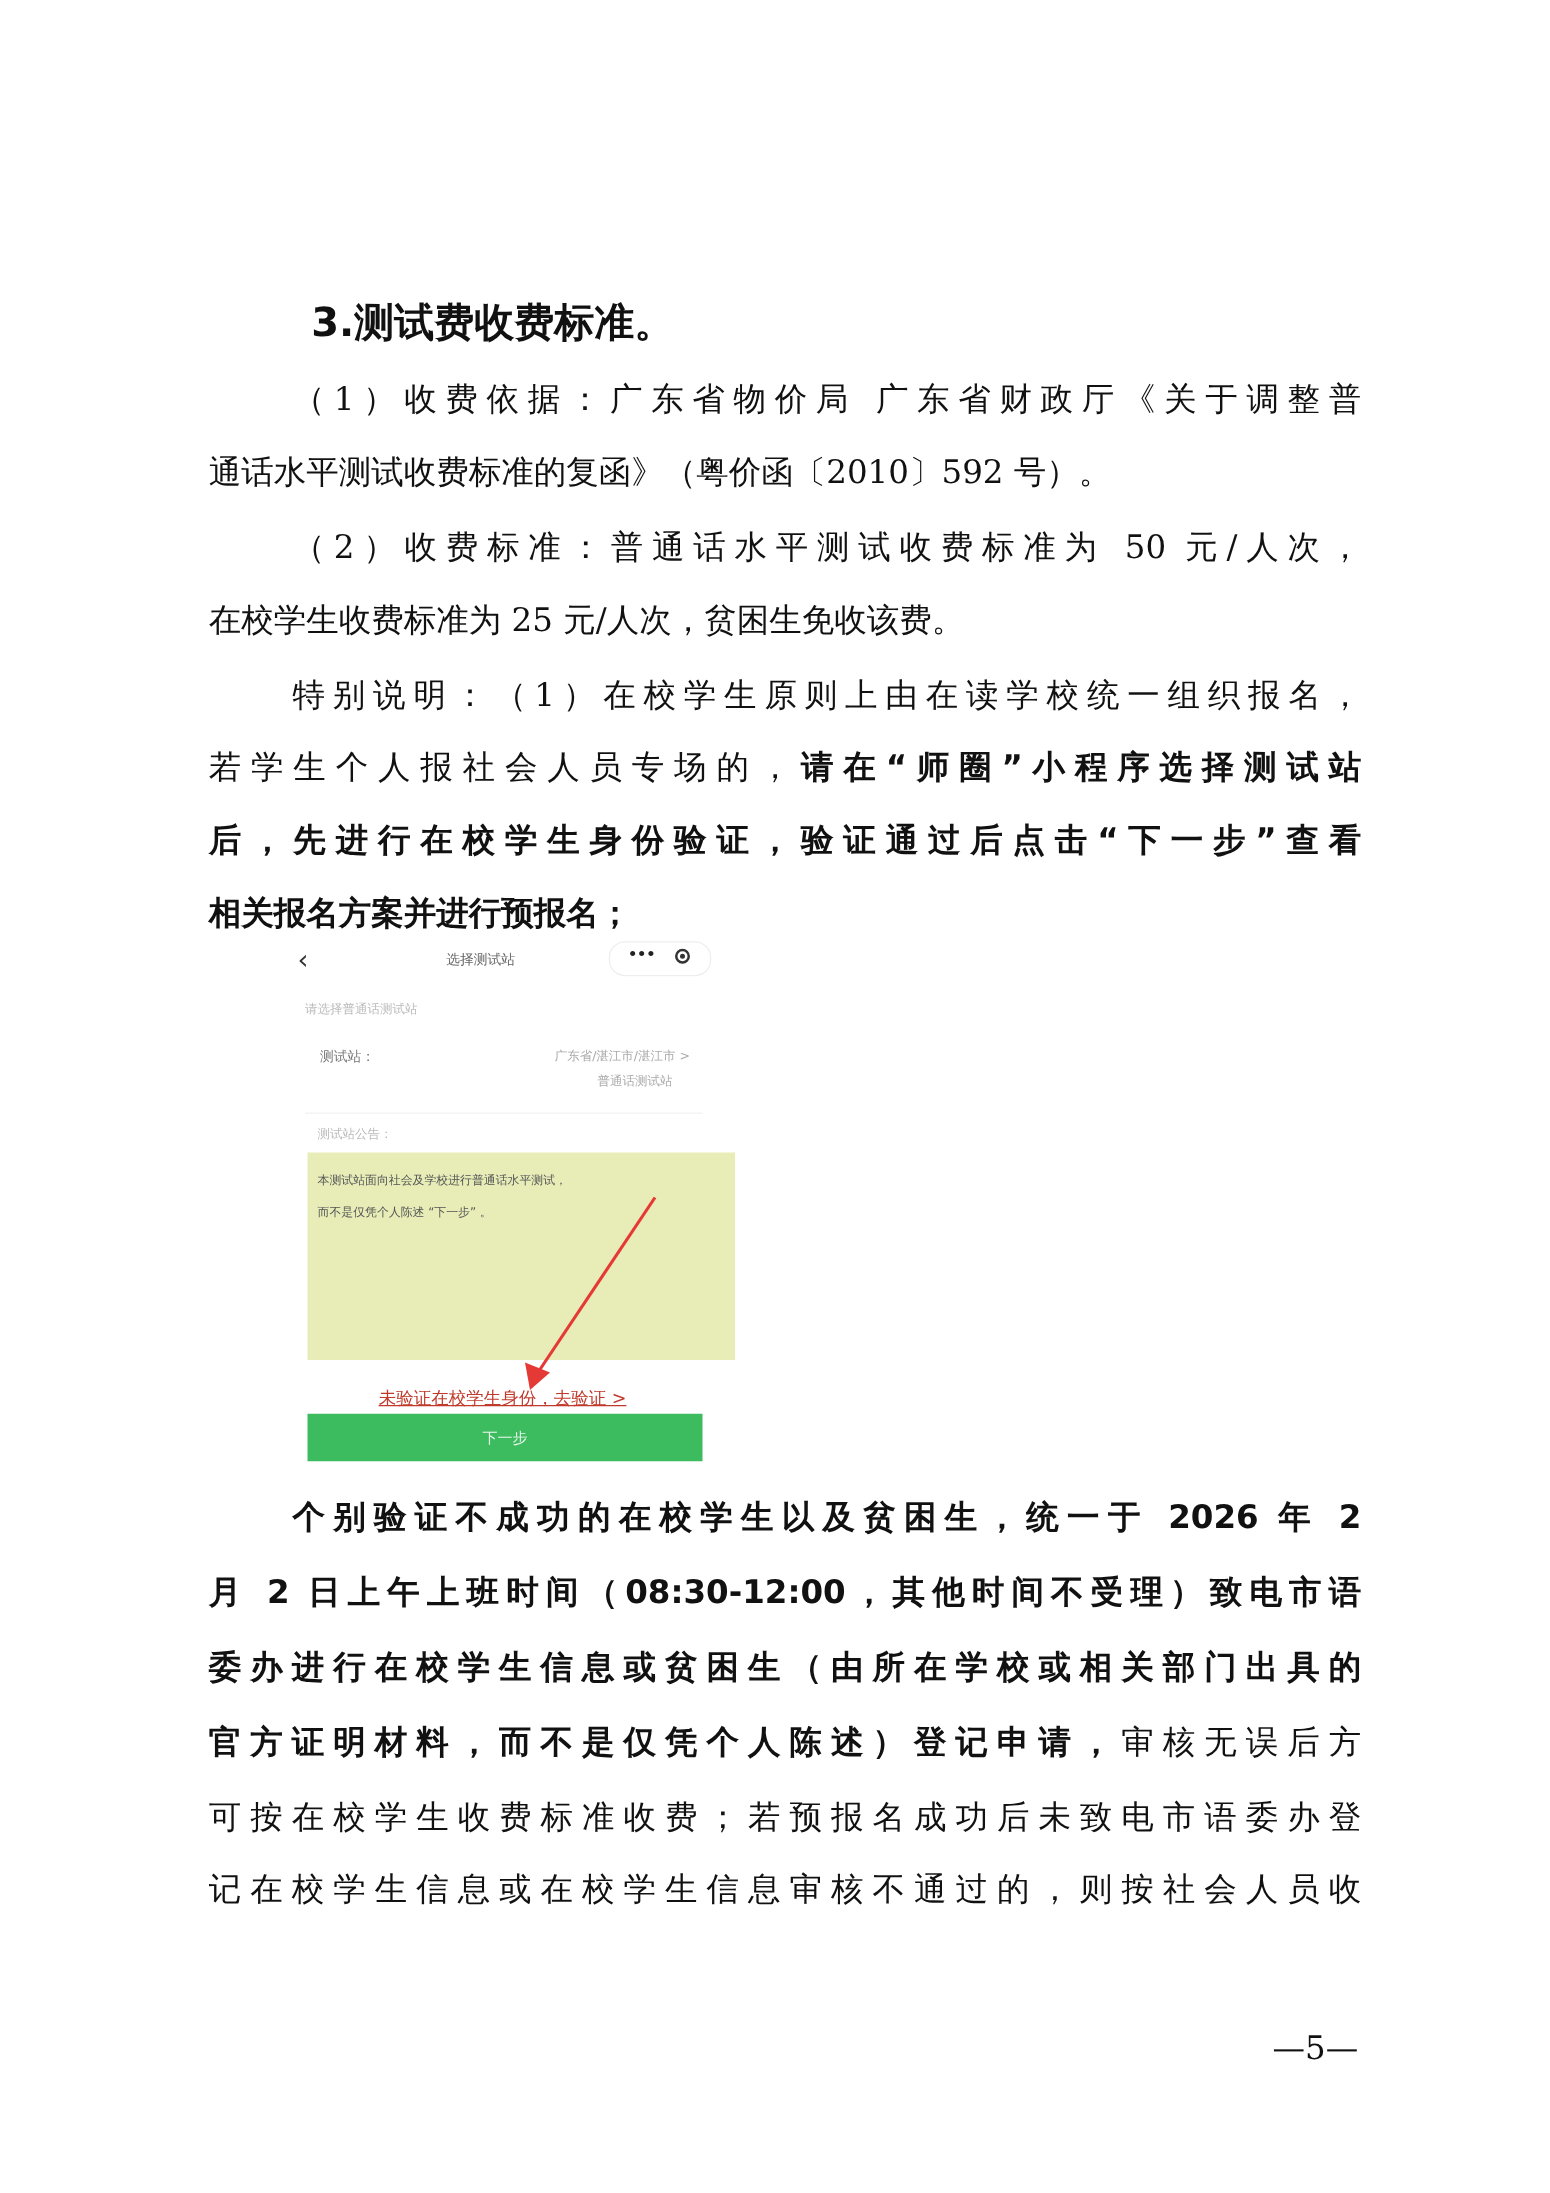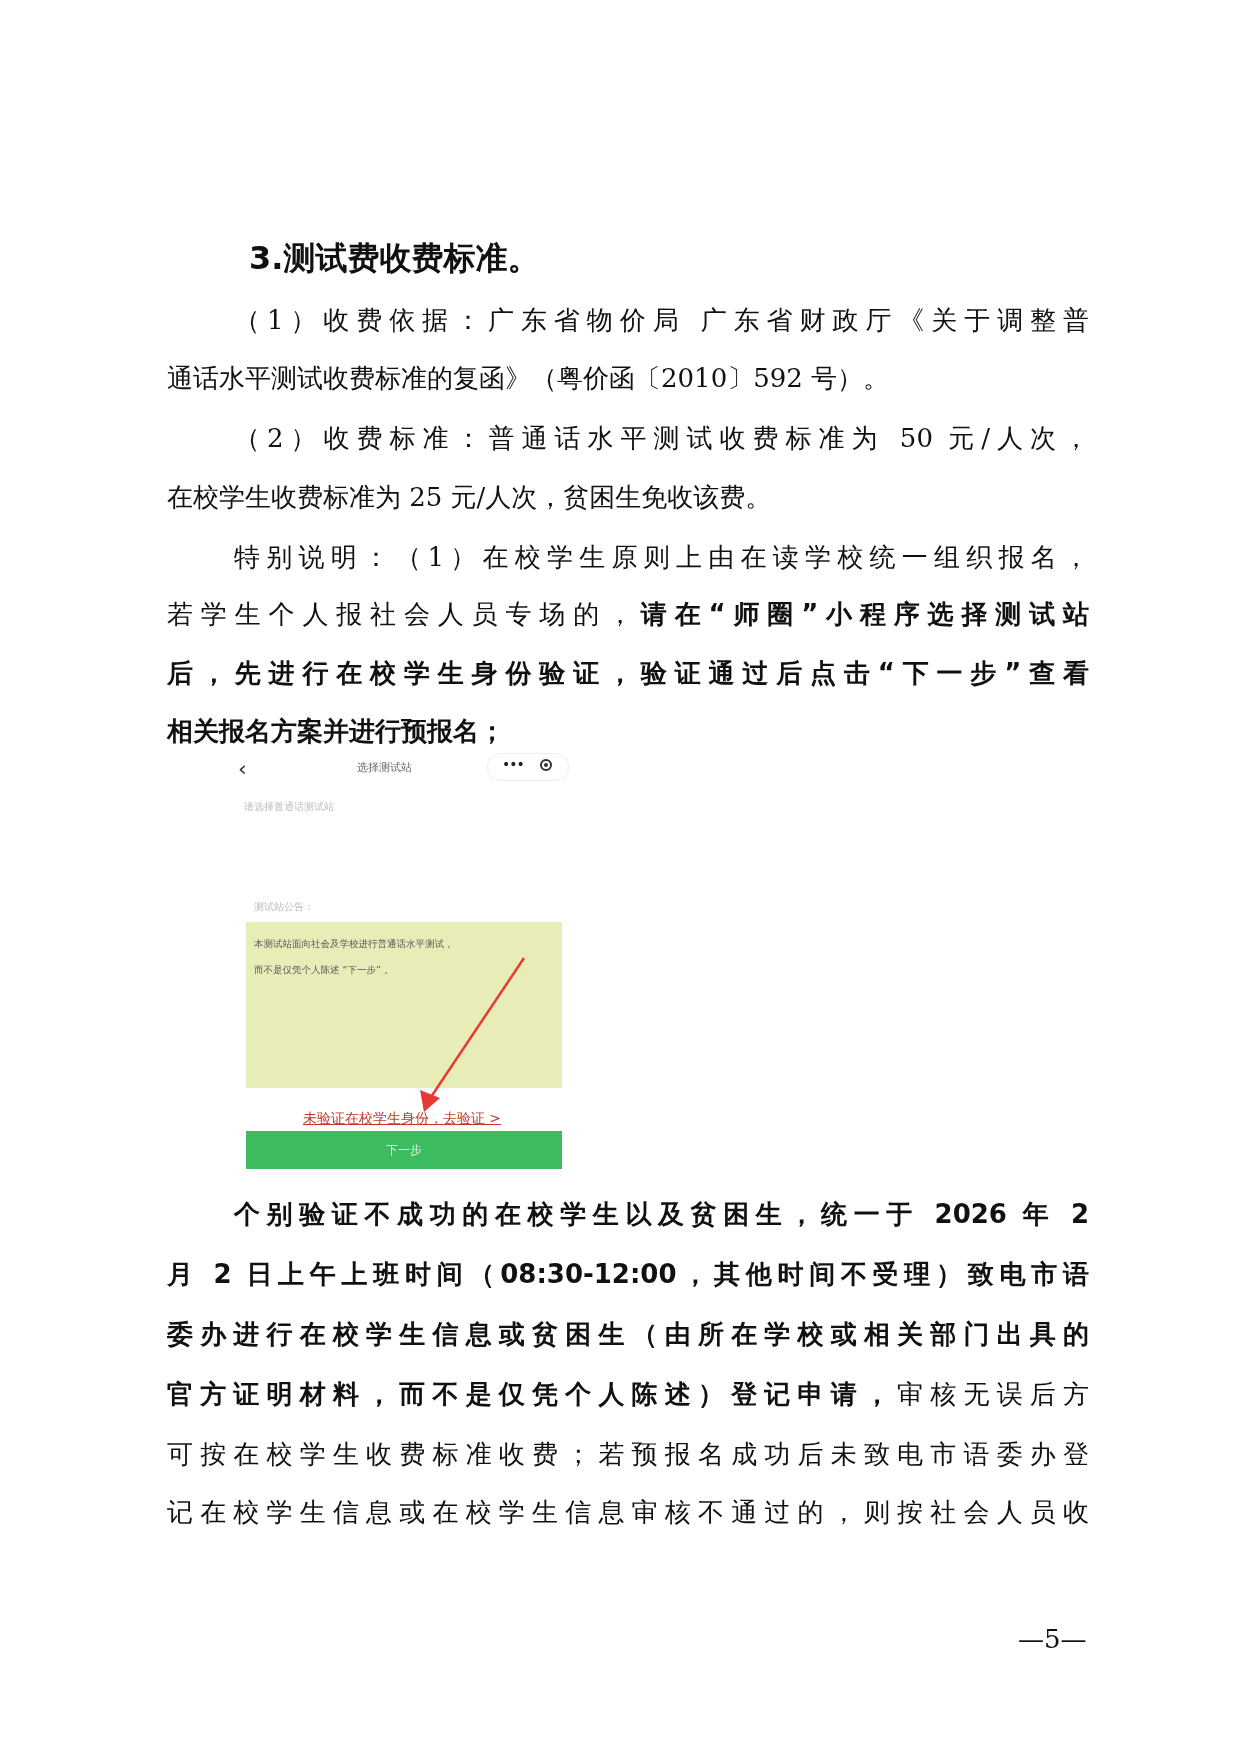--- a/index.html
+++ b/index.html
@@ -26,21 +26,21 @@
   .p-target::after { content: ""; position: absolute; left: 2px; top: 2px; width: 4px; height: 4px;
                      background: #333; border-radius: 50%; }
   .p-hint { position: absolute; left: 12px; top: 52px; font-size: 10px; color: #bbb; }
   .p-row { position: absolute; left: 12px; top: 80px; width: 318px; height: 62px;
            border-bottom: 1px solid #f2f2f2; }
   .p-row-label { position: absolute; left: 12px; top: 10px; font-size: 11px; color: #777; }
   .p-row-val1 { position: absolute; right: 10px; top: 10px; font-size: 10px; color: #aaa; }
   .p-row-val2 { position: absolute; right: 24px; top: 30px; font-size: 10px; color: #aaa; }
   .p-notice-label { position: absolute; left: 12px; top: 152px; font-size: 10px; color: #bbb; margin-left: 10px; }
   .p-notice { position: absolute; left: 14px; top: 174px; width: 316px; height: 166px;
-              background: #e8edb8; }
+              background: #e8edb8; padding-left: 26px; }
   .p-notice-t1 { position: absolute; left: 8px; top: 16px; font-size: 9.5px; color: #555; white-space: nowrap; }
   .p-notice-t2 { position: absolute; left: 8px; top: 42px; font-size: 9.5px; color: #555; white-space: nowrap; }
   .p-arrow { position: absolute; left: 14px; top: 174px; width: 316px; height: 200px; }
   .p-link { position: absolute; left: 0; width: 340px; top: 362px; text-align: center;
             font-size: 14px; color: #c0392b; text-decoration: underline; }
   .p-btn { position: absolute; left: 14px; top: 383px; width: 316px; height: 38px;
            background: #3dbb5f; color: #e8f6ec; font-size: 12px; text-align: center; line-height: 38px; }
   .pagenum { position: absolute; left: 1018px; top: 1622px; font-size: 26px; line-height: 34px;
              font-family: "DejaVu Serif", serif; }
 </style>
@@ -61,20 +61,25 @@
 <div class="line b last" style="top:711px">相关报名方案并进行预报名；</div>
 
 <div class="phone">
   <div class="p-back">‹</div>
   <div class="p-title">选择测试站</div>
   <div class="p-capsule">
     <span class="p-dots">•••</span>
     <span class="p-target"></span>
   </div>
   <div class="p-hint">请选择普通话测试站</div>
+  <div class="p-row">
+    <span class="p-row-label">测试站：</span>
+    <span class="p-row-val1">广东省/湛江市/湛江市 &gt;</span>
+    <span class="p-row-val2">普通话测试站</span>
+  </div>
   <div class="p-notice-label">测试站公告：</div>
   <div class="p-notice">
     <div class="p-notice-t1">本测试站面向社会及学校进行普通话水平测试，</div>
     <div class="p-notice-t2">而不是仅凭个人陈述 “下一步” 。</div>
   </div>
   <svg class="p-arrow" viewBox="0 0 316 200">
     <line x1="278" y1="36" x2="183" y2="178" stroke="#e53935" stroke-width="2.5"></line>
     <polygon points="178,190 174,168 194,176" fill="#e53935"></polygon>
   </svg>
   <div class="p-link">未验证在校学生身份，去验证 &gt;</div>

